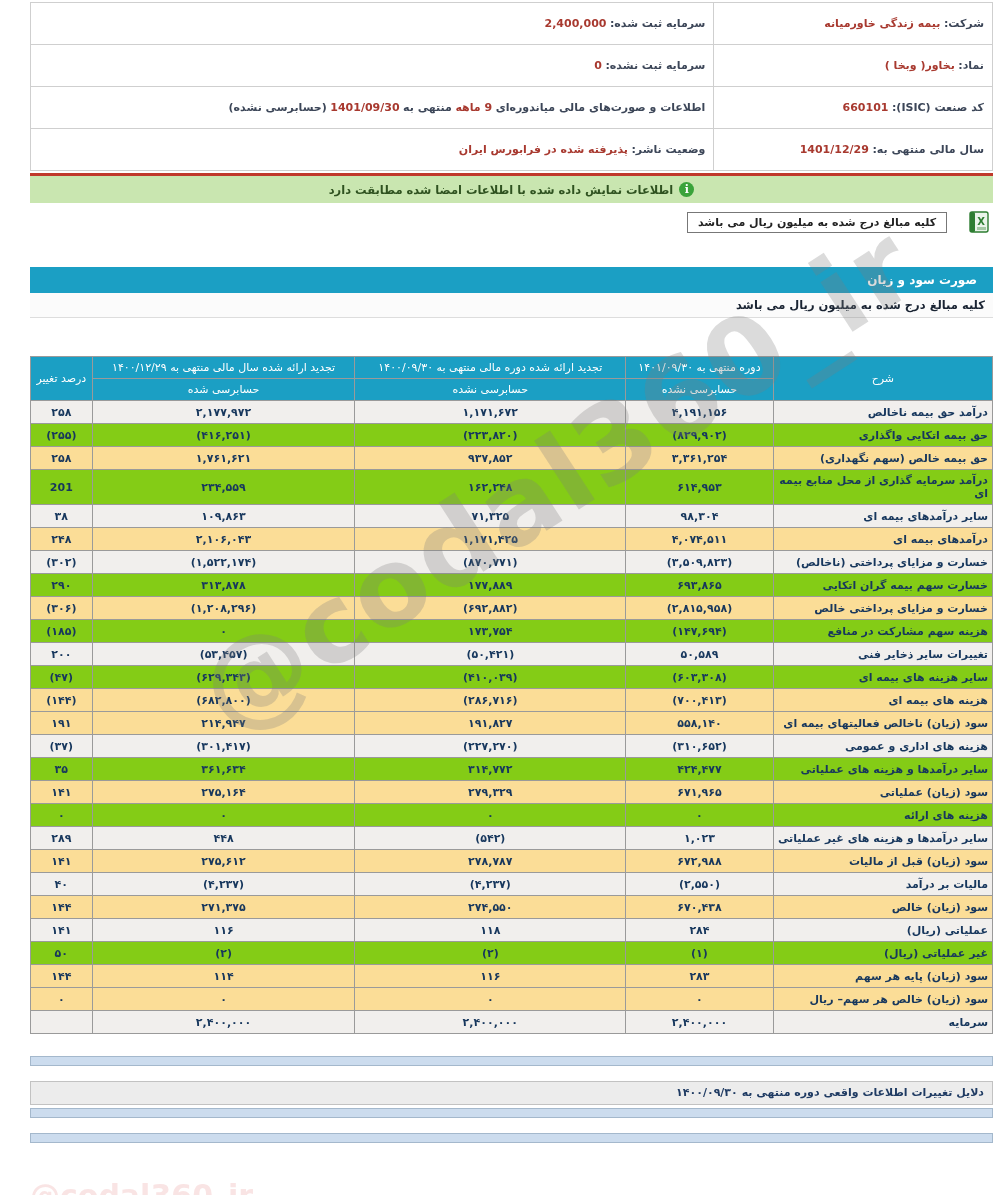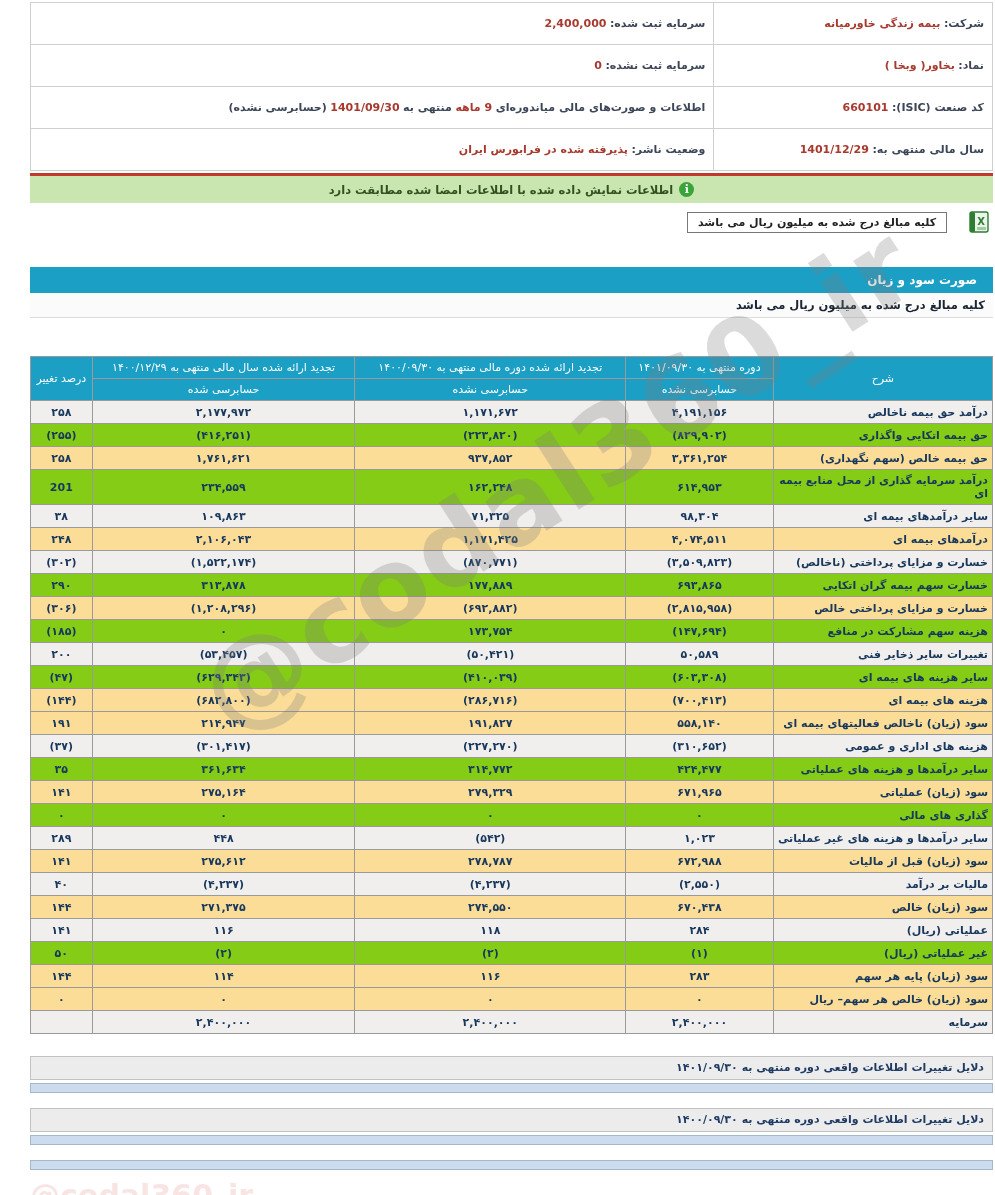--- a/index.html
+++ b/index.html
@@ -266,21 +266,21 @@
               <td class="num">۳۵</td>
             </tr>
             <tr class="bg-yellow">
               <td class="desc">سود (زیان) عملیاتی</td>
               <td class="num">۶۷۱,۹۶۵</td>
               <td class="num">۲۷۹,۳۲۹</td>
               <td class="num">۲۷۵,۱۶۴</td>
               <td class="num">۱۴۱</td>
             </tr>
             <tr class="bg-blue">
-              <td class="desc">گذاری های مالی</td>
+              <td class="desc">هزینه های ارائه</td>
               <td class="num">۰</td>
               <td class="num">۰</td>
               <td class="num">۰</td>
               <td class="num">۰</td>
             </tr>
             <tr class="bg-white">
               <td class="desc">سایر درآمدها و هزینه های غیر عملیاتی</td>
               <td class="num">۱,۰۲۳</td>
               <td class="num neg">(۵۴۲)</td>
               <td class="num">۴۴۸</td>
@@ -340,21 +340,20 @@
               <td class="num">۲,۴۰۰,۰۰۰</td>
               <td class="num">۲,۴۰۰,۰۰۰</td>
               <td class="num">۲,۴۰۰,۰۰۰</td>
               <td class="num"></td>
             </tr>
           </tbody>
       </table>
     </div>
 
     <div class="footer-sections" id="footer-sections">
-        <div class="reason-bar">دلایل تغییرات اطلاعات واقعی دوره منتهی به ۱۴۰۱/۰۹/۳۰</div>
         <div class="reason-strip"></div>
         <div class="reason-bar">دلایل تغییرات اطلاعات واقعی دوره منتهی به ۱۴۰۰/۰۹/۳۰</div>
         <div class="reason-strip"></div>
         <div class="reason-strip"></div>
       </div>
   </div>
 
   <div class="watermark">@codal360_ir</div>
   <div class="watermark2">@codal360_ir</div>
 </div>

